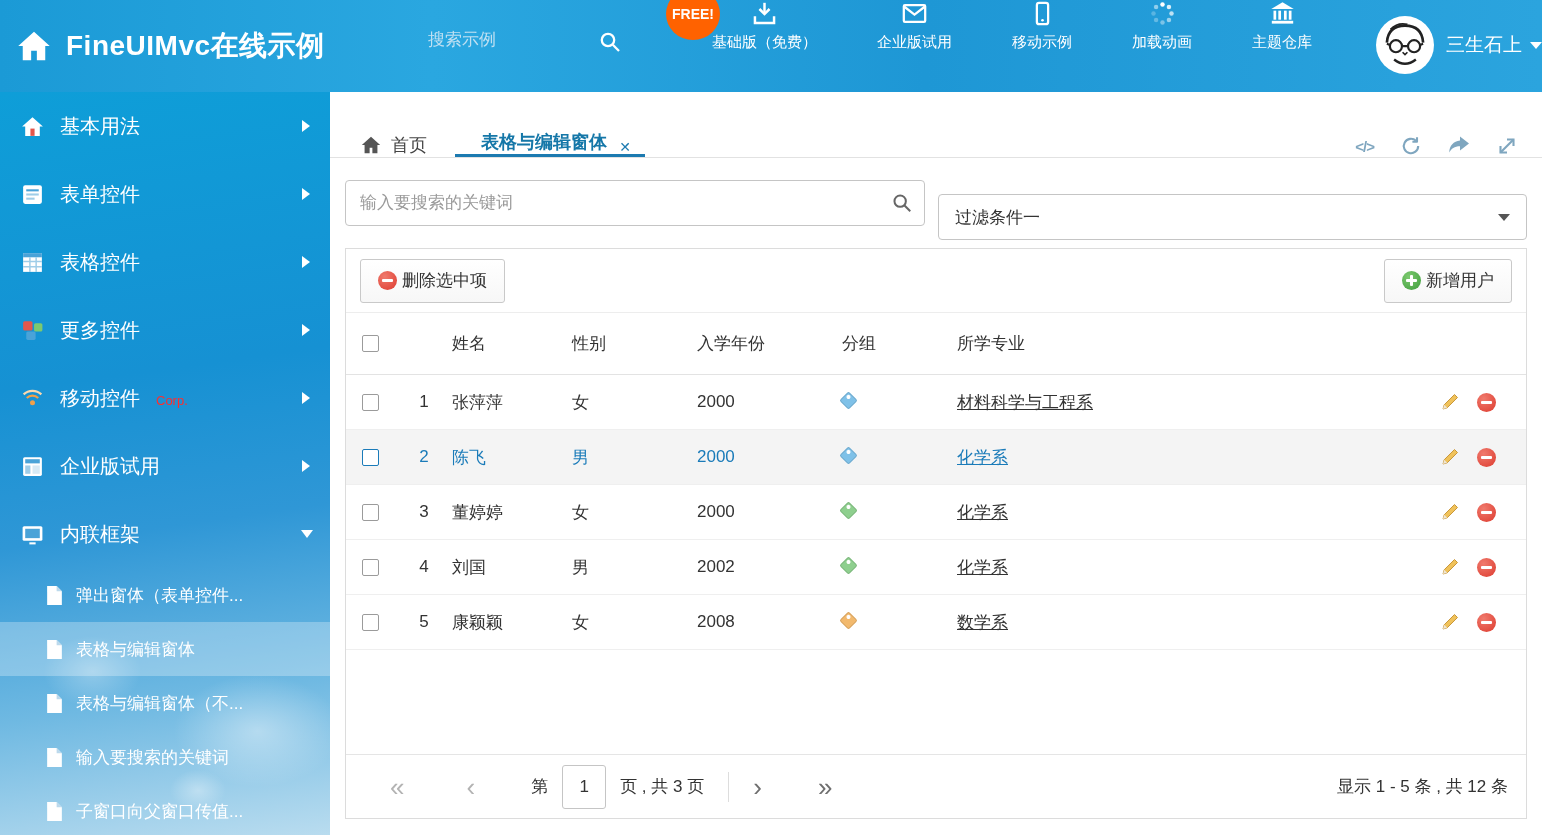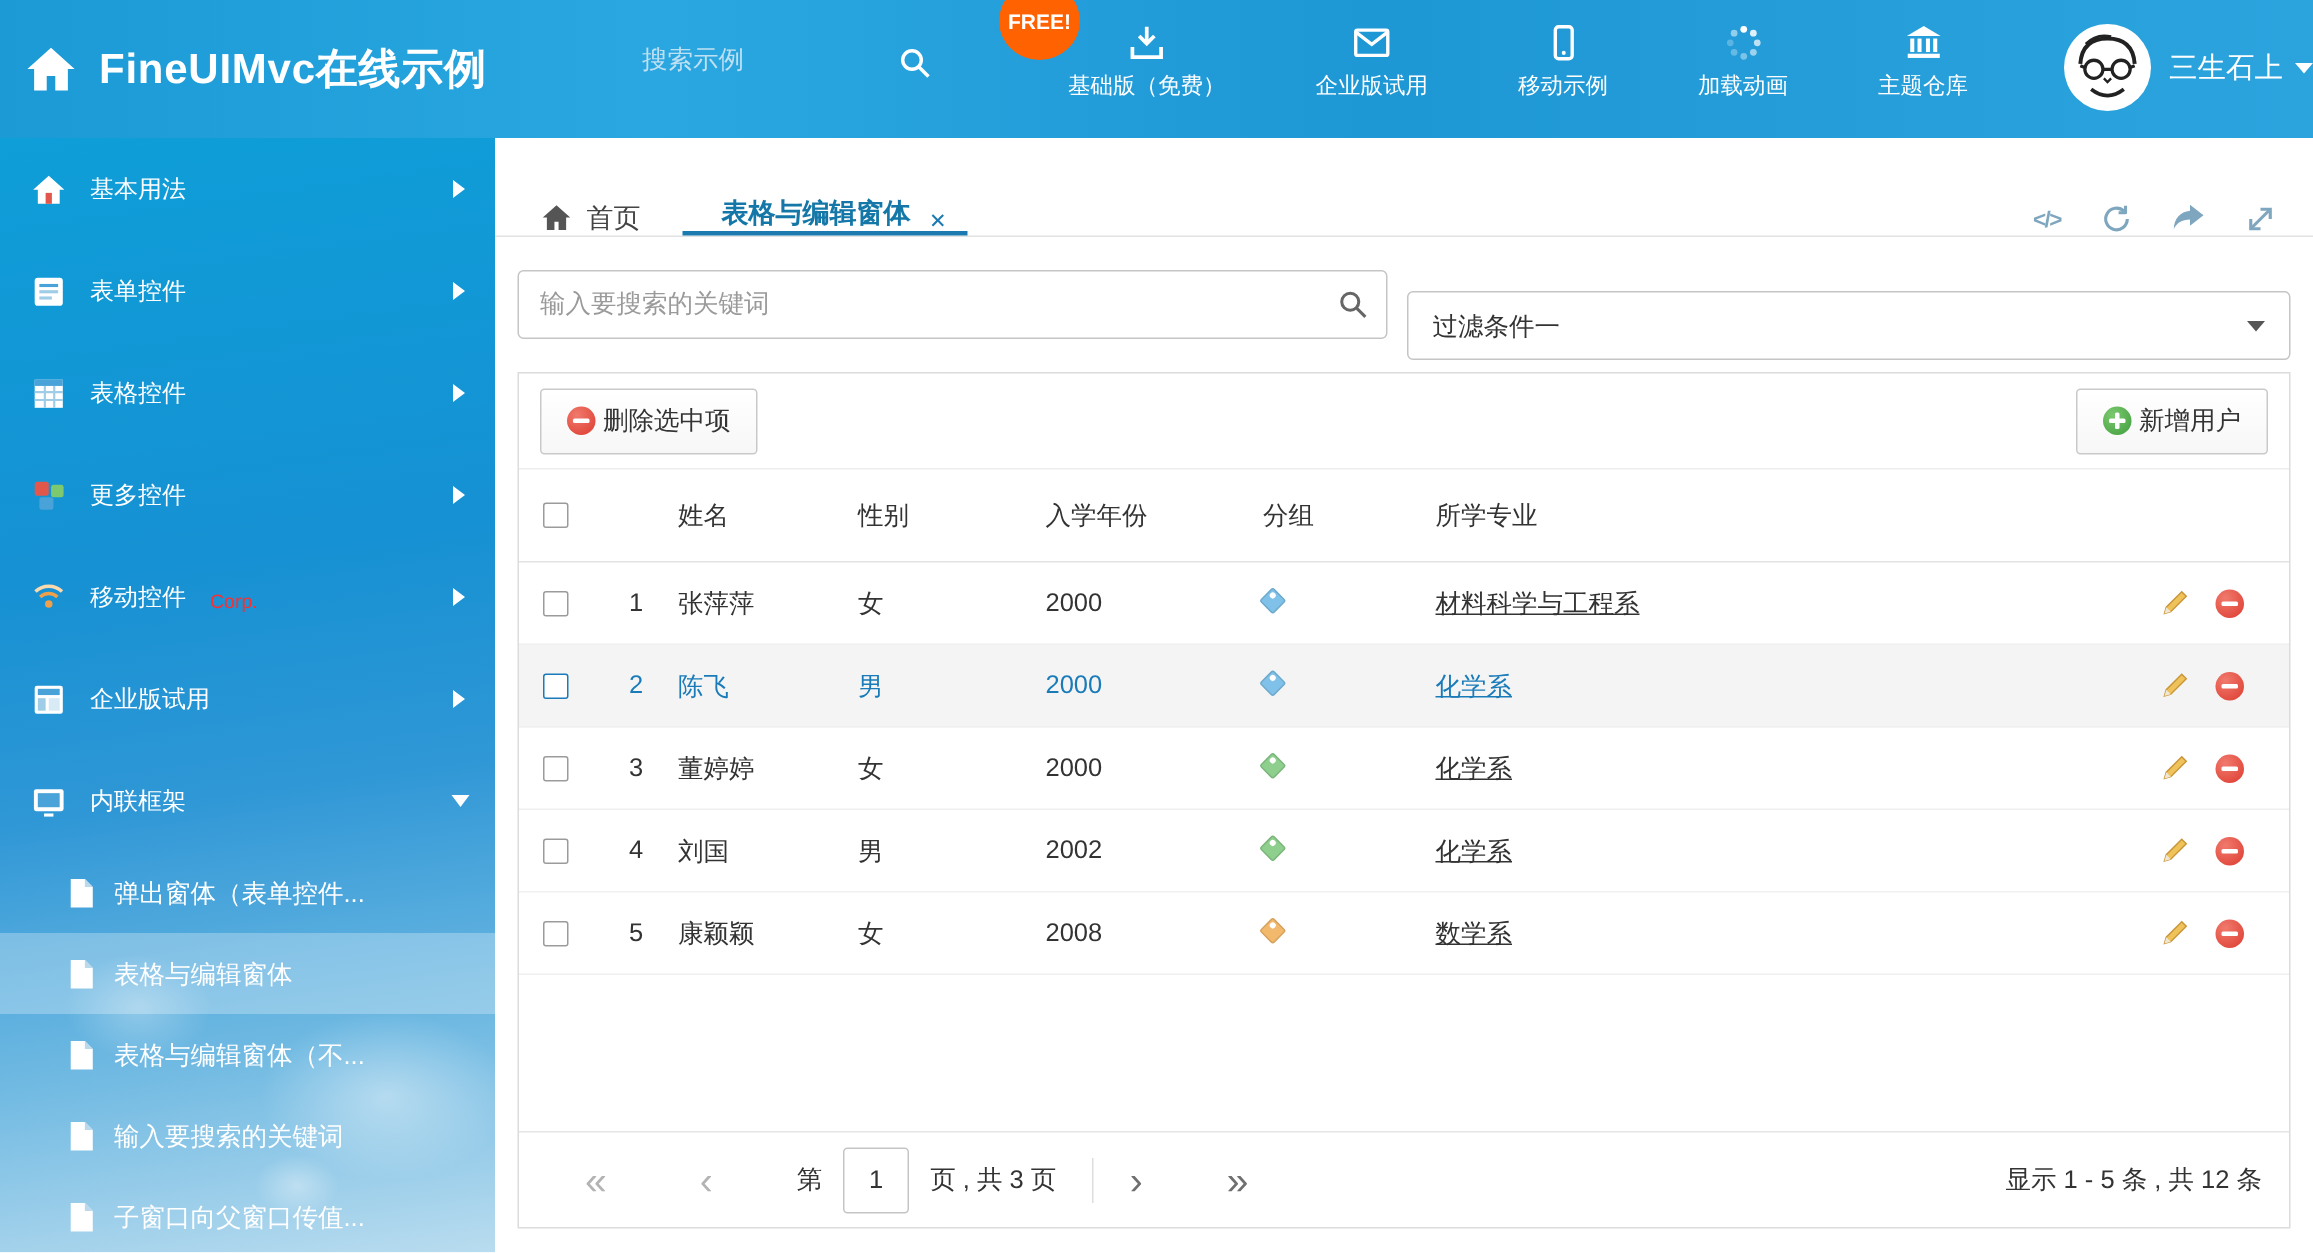--- a/index.html
+++ b/index.html
@@ -15,21 +15,21 @@
   .home-glyph{ position:absolute; left:16px; top:28px; width:36px; height:36px; cursor:pointer; }
   .app-title{ position:absolute; left:66px; top:27px; font-size:28px; font-weight:bold; letter-spacing:.5px; color:#fff; }
   .top-search{ position:absolute; left:428px; top:30px; width:215px; height:34px; display:flex; align-items:flex-start; }
   .top-search input{
     background:transparent; border:none; outline:none; color:#cfe9f7; font-size:17px; width:170px;
     font-family:inherit;
   }
   .top-search input::placeholder{ color:#bfe0f2; }
   .top-search .mag{ width:24px; height:24px; cursor:pointer; }
   .top-nav{ position:absolute; left:712px; top:0; width:600px; height:92px; display:flex; justify-content:space-between; }
-  .nav-item{ position:relative; display:flex; flex-direction:column; align-items:center; justify-content:center; padding-bottom:10px; cursor:pointer; }
+  .nav-item{ position:relative; display:flex; flex-direction:column; align-items:center; justify-content:flex-start; padding-bottom:10px; cursor:pointer; }
   .nav-item .nav-icon{ width:27px; height:27px; margin-bottom:6px; }
   .nav-item .nav-label{ font-size:15px; color:#fff; white-space:nowrap; }
   .free-badge{
     position:absolute; left:-46px; top:0px; width:54px; height:40px;
     background:#ff6200; color:#fff; font-weight:bold; font-size:14px;
     border-radius:0 0 50% 50% / 0 0 60% 60%; display:flex; align-items:center; justify-content:center;
     border-radius:50%; height:52px; top:-12px;
   }
   .user{ position:absolute; right:0; top:16px; display:flex; align-items:center; cursor:pointer; }
   .avatar{ width:58px; height:58px; border-radius:50%; background:#fff; overflow:hidden; display:block; }
@@ -42,21 +42,21 @@
     background:
       radial-gradient(120px 80px at 78% 86%, rgba(255,255,255,.40), rgba(255,255,255,0) 70%),
       radial-gradient(70px 50px at 28% 78%, rgba(255,255,255,.30), rgba(255,255,255,0) 70%),
       radial-gradient(40px 30px at 60% 94%, rgba(255,255,255,.35), rgba(255,255,255,0) 70%),
       linear-gradient(172deg,#0e9ed8 0%, #1691d3 38%, #2f97d6 58%, #6fb9e2 80%, #b9dcef 100%);
   }
   .side-item{
     height:68px; display:flex; align-items:center; padding:0 20px; color:#fff; cursor:pointer; position:relative;
   }
   .side-item .s-icon{ width:25px; height:25px; flex:0 0 25px; }
-  .side-item .s-label{ font-size:16px; margin-left:15px; }
+  .side-item .s-label{ font-size:20px; margin-left:15px; }
   .side-item .s-badge{ font-size:13px; color:#ff2d2d; margin-left:16px; position:relative; top:2px; }
   .chev-right{ position:absolute; right:20px; width:0; height:0; border-top:6px solid transparent; border-bottom:6px solid transparent; border-left:8px solid #fff; }
   .chev-down{ position:absolute; right:17px; width:0; height:0; border-left:6px solid transparent; border-right:6px solid transparent; border-top:8px solid #fff; }
   .side-sub{
     height:54px; display:flex; align-items:center; padding:0 16px 0 46px; color:#fff; cursor:pointer;
   }
   .side-sub.active{ background:rgba(255,255,255,.28); }
   .side-sub .f-icon{ width:17px; height:21px; flex:0 0 17px; }
   .side-sub .s-label{ font-size:17px; margin-left:13px; white-space:nowrap; }
 

